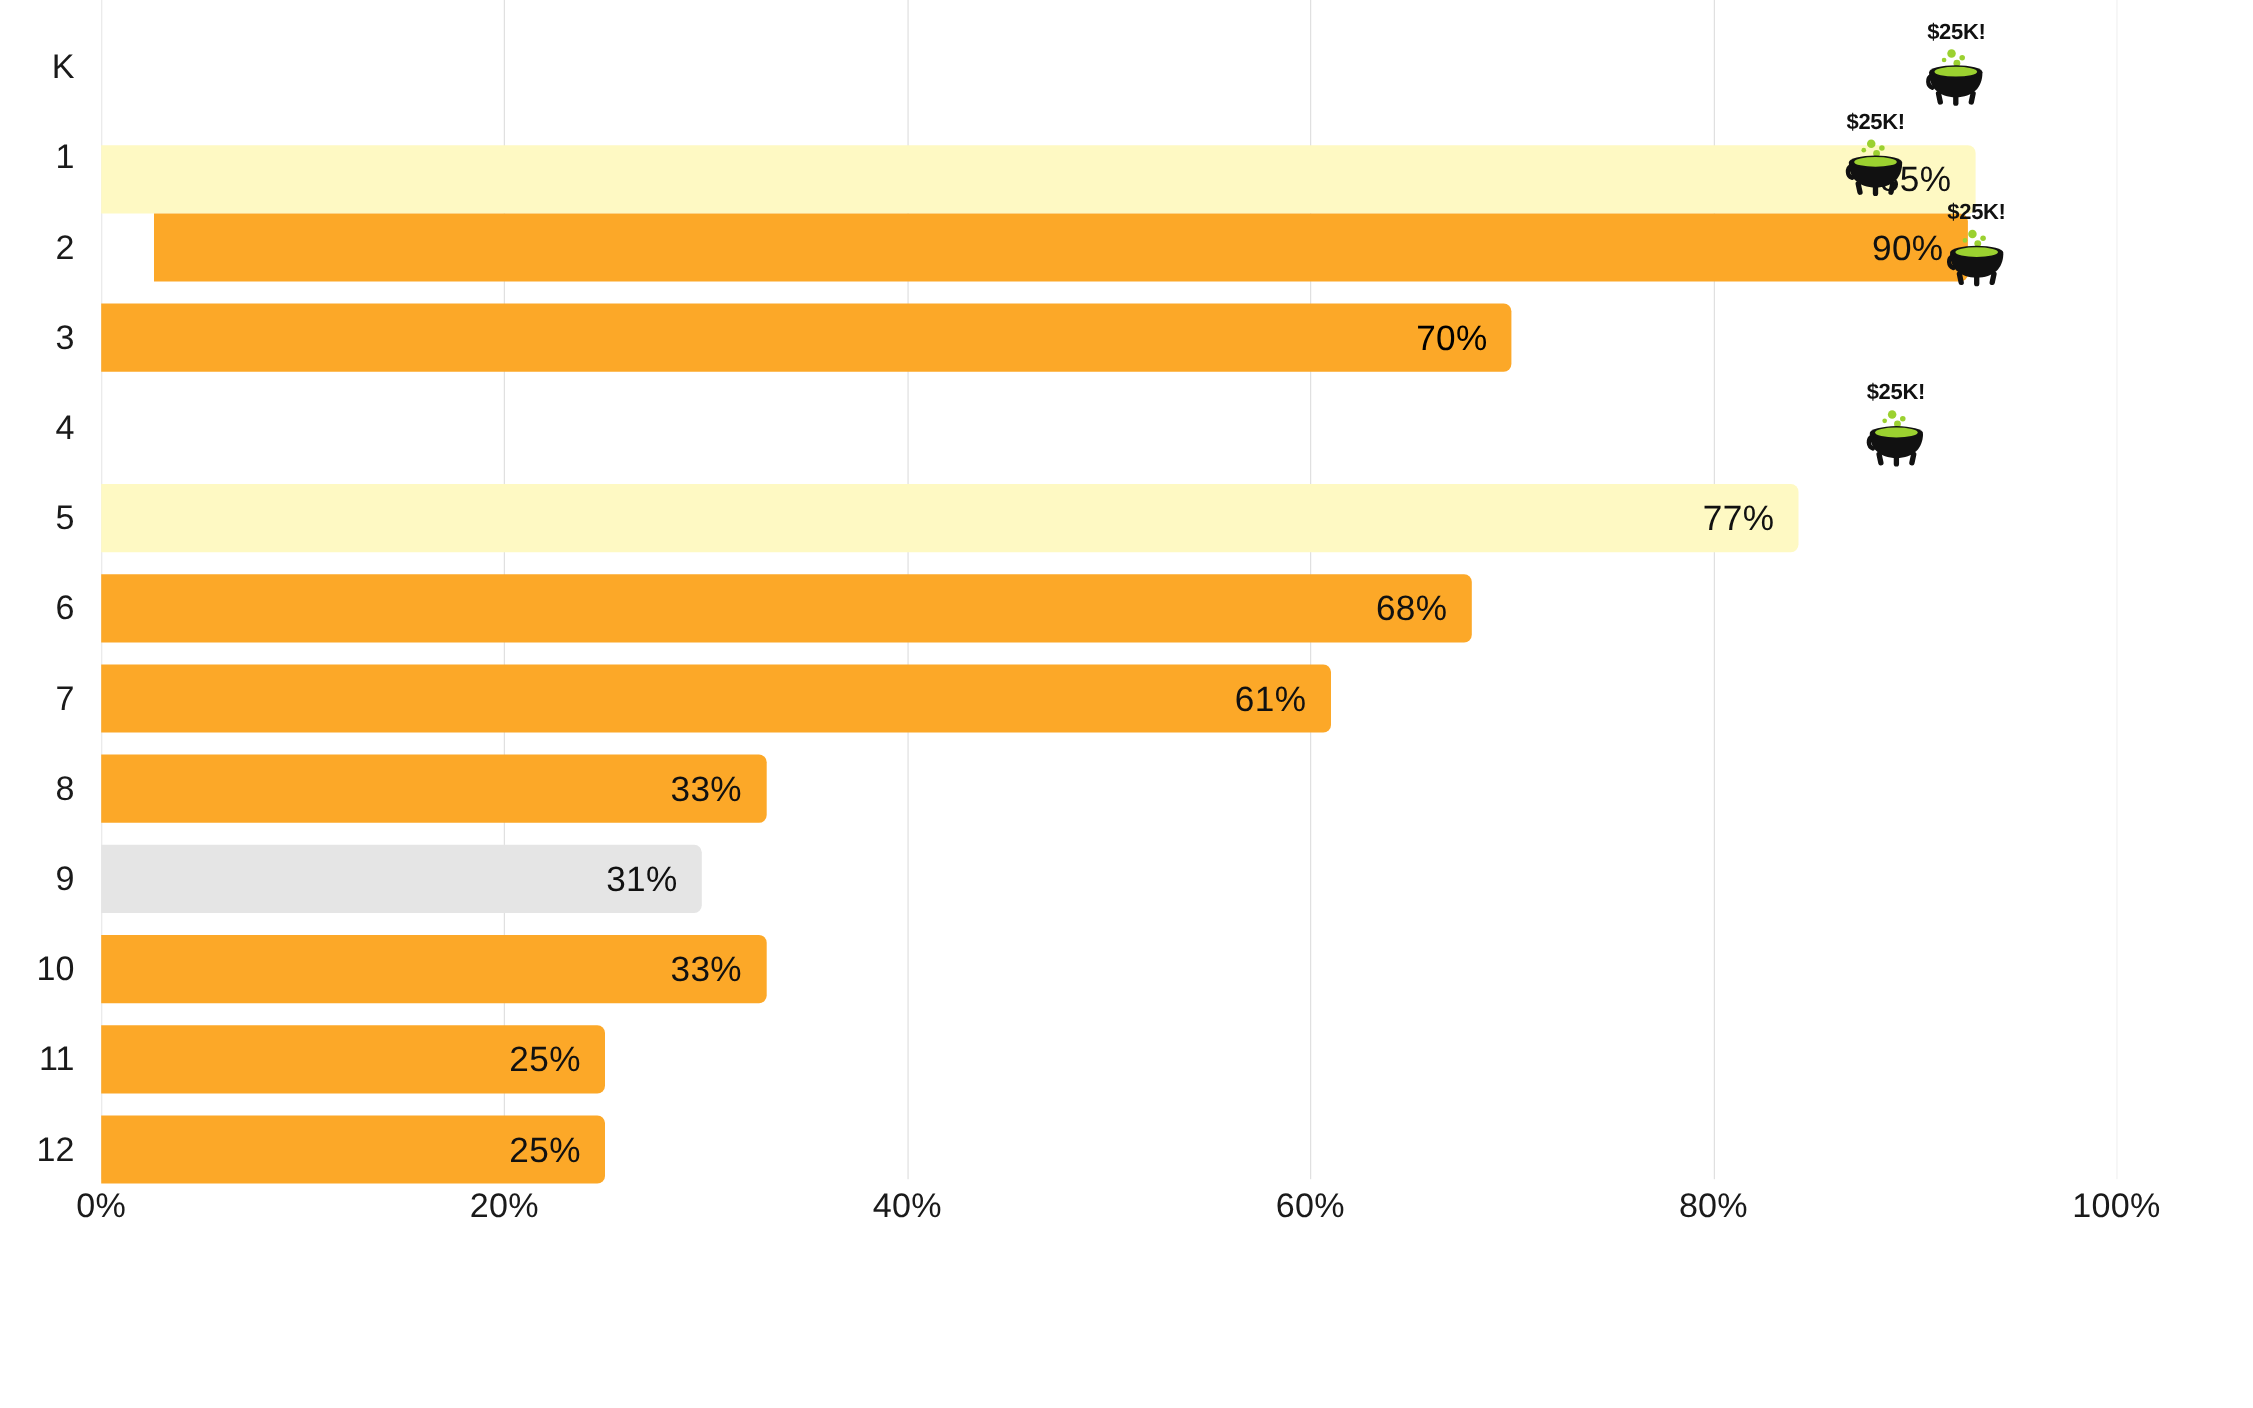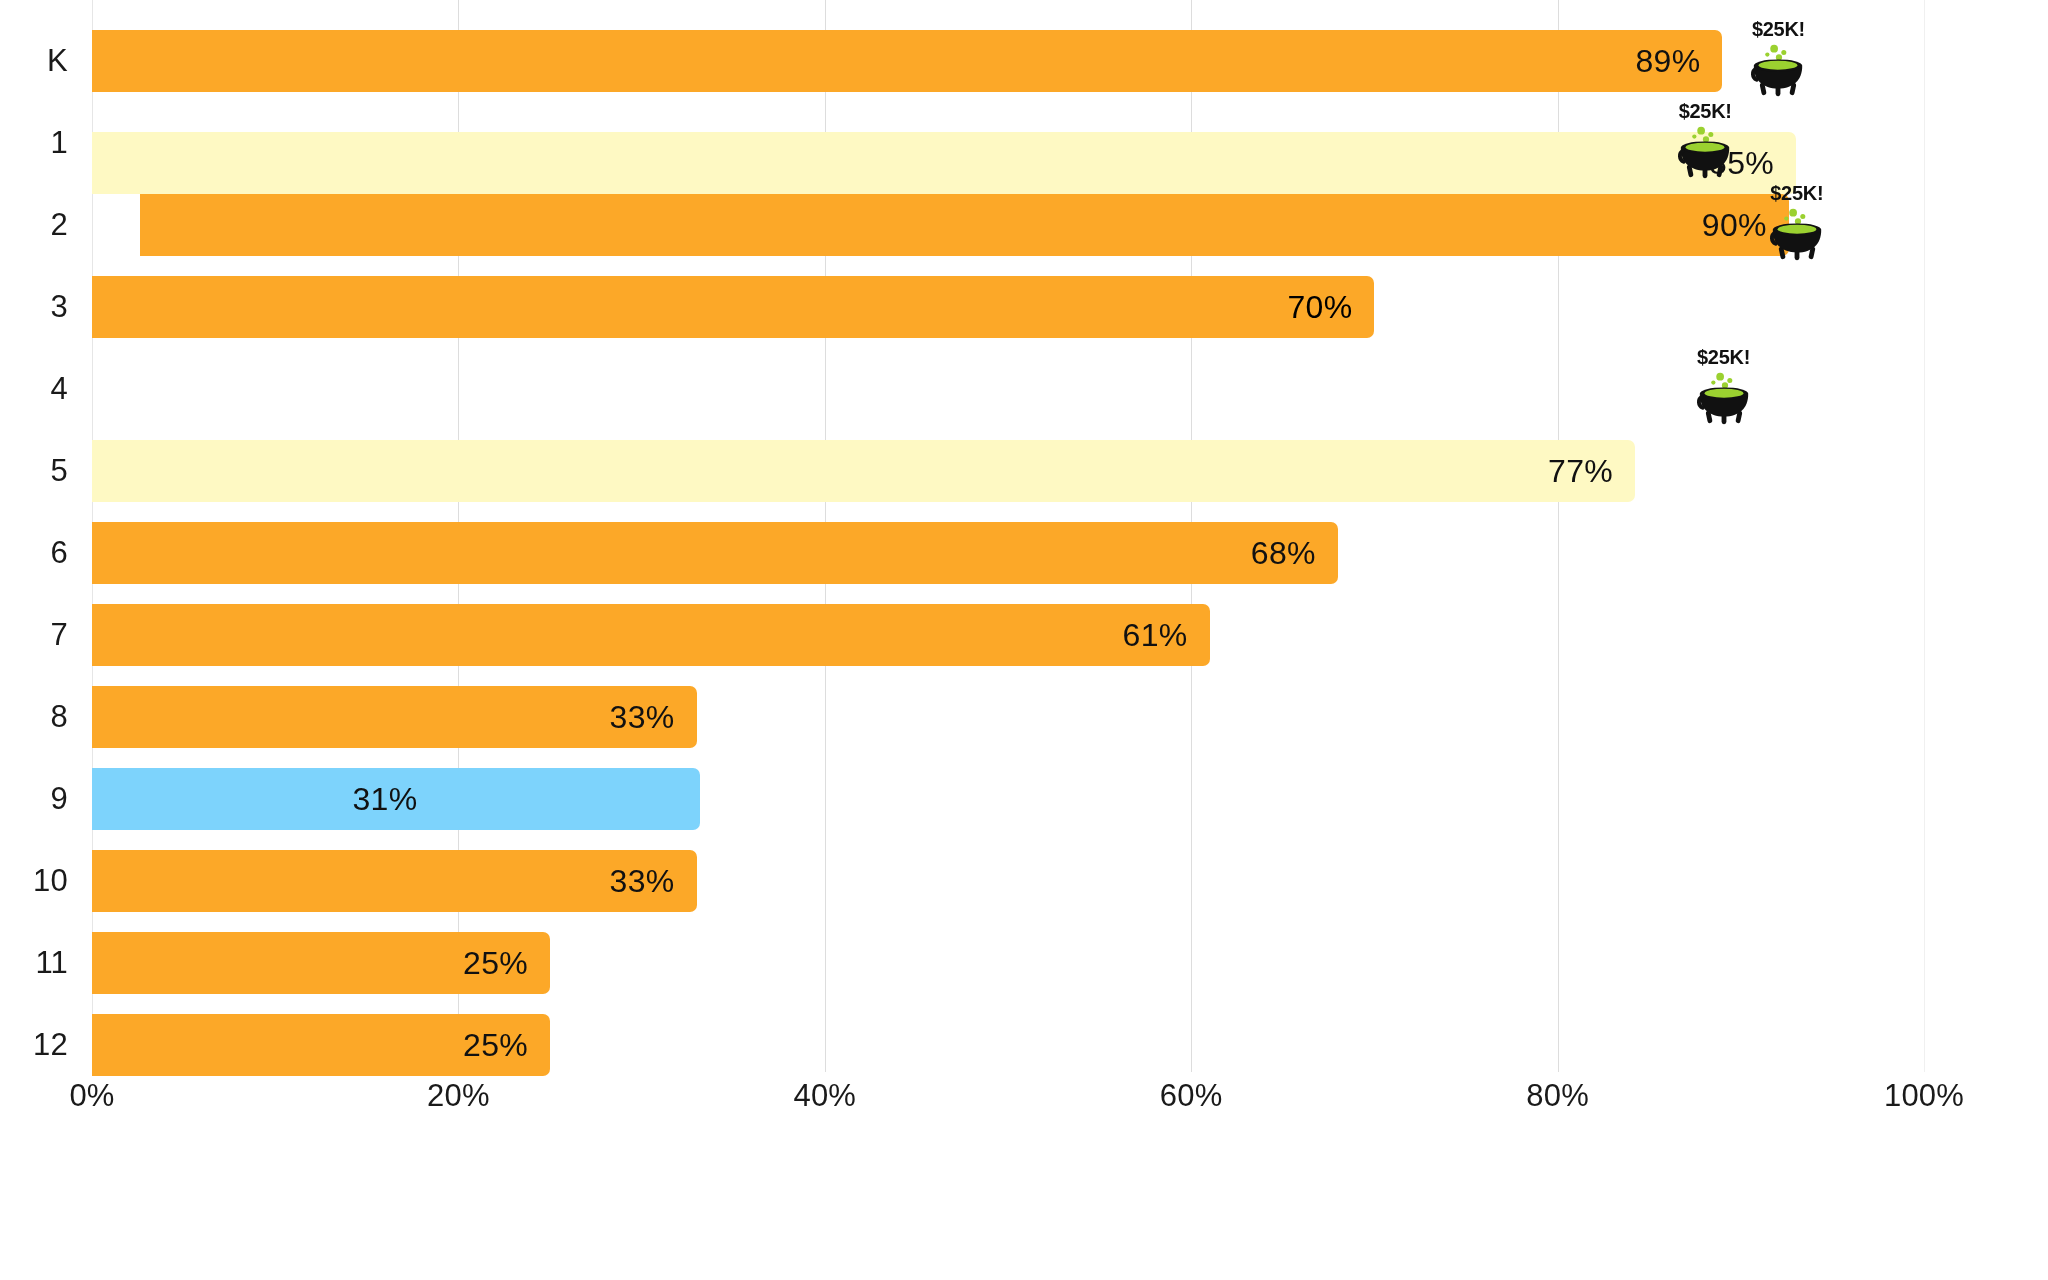--- a/index.html
+++ b/index.html
@@ -160,23 +160,20 @@
     <div id="gridlines">
         <div class="gridline zero" style="left: 0px;"></div>
         <div class="gridline" style="left: 366.4px;"></div>
         <div class="gridline" style="left: 732.8px;"></div>
         <div class="gridline" style="left: 1099.2px;"></div>
         <div class="gridline" style="left: 1465.6px;"></div>
         <div class="gridline last" style="left: 1832px;"></div>
       </div>
     <div id="bars">
         <div class="bar-row" style="top: 30px; height: 62px;">
-          <div class="bar" style="width: 1630.48px; background: rgb(252, 168, 40);">
-            <span class="bar-value" style="color: rgb(17, 17, 17);">89%</span>
-          </div>
           <div class="annotation" style="left: 1644.48px;">
             <div class="ann-text">$25K!</div>
             <div class="cauldron">
   <svg viewBox="0 0 64 64" width="62" height="62">
     <circle cx="28" cy="9" r="4" fill="#9bd130"></circle>
     <circle cx="38" cy="13" r="2.6" fill="#9bd130"></circle>
     <circle cx="21" cy="15" r="2.2" fill="#9bd130"></circle>
     <circle cx="33" cy="18" r="3.2" fill="#9bd130"></circle>
     <rect x="14" y="44" width="5" height="13" rx="2.4" fill="#111111" transform="rotate(-12 16.5 50)"></rect>
     <rect x="29.5" y="45" width="5" height="13" rx="2.4" fill="#111111"></rect>
@@ -270,21 +267,21 @@
           <div class="bar" style="width: 1117.52px; background: rgb(252, 168, 40);">
             <span class="bar-value" style="color: rgb(17, 17, 17);">61%</span>
           </div>
         </div>
         <div class="bar-row" style="top: 686px; height: 62px;">
           <div class="bar" style="width: 604.56px; background: rgb(252, 168, 40);">
             <span class="bar-value" style="color: rgb(17, 17, 17);">33%</span>
           </div>
         </div>
         <div class="bar-row" style="top: 768px; height: 62px;">
-          <div class="bar" style="width: 608px; background: #7dd3fc; justify-content: center;">
+          <div class="bar" style="width: 546px; background: #e5e5e5;">
             <span class="bar-value" style="color: rgb(17, 17, 17);">31%</span>
           </div>
         </div>
         <div class="bar-row" style="top: 850px; height: 62px;">
           <div class="bar" style="width: 604.56px; background: rgb(252, 168, 40);">
             <span class="bar-value" style="color: rgb(17, 17, 17);">33%</span>
           </div>
         </div>
         <div class="bar-row" style="top: 932px; height: 62px;">
           <div class="bar" style="width: 458px; background: rgb(252, 168, 40);">

